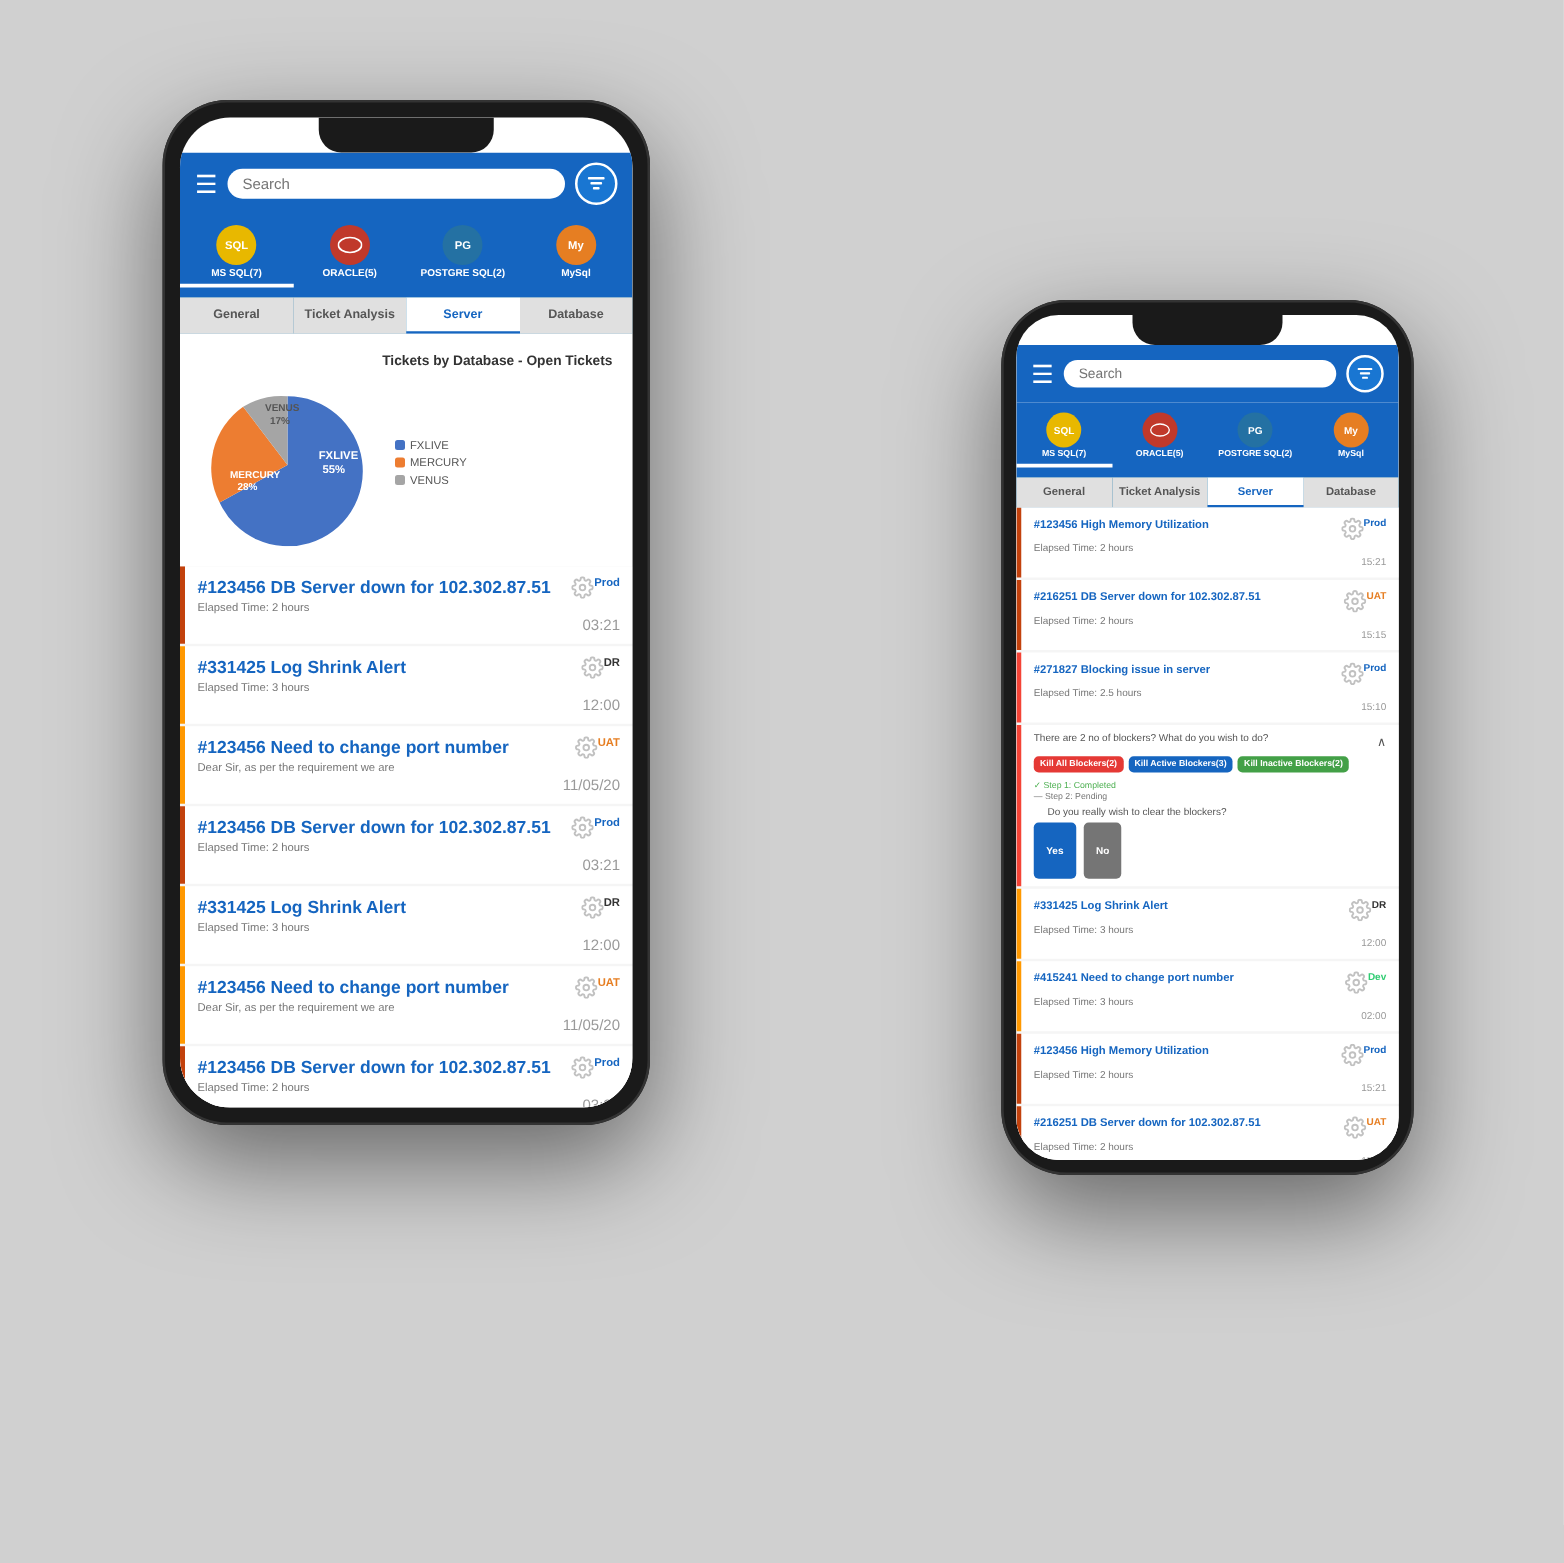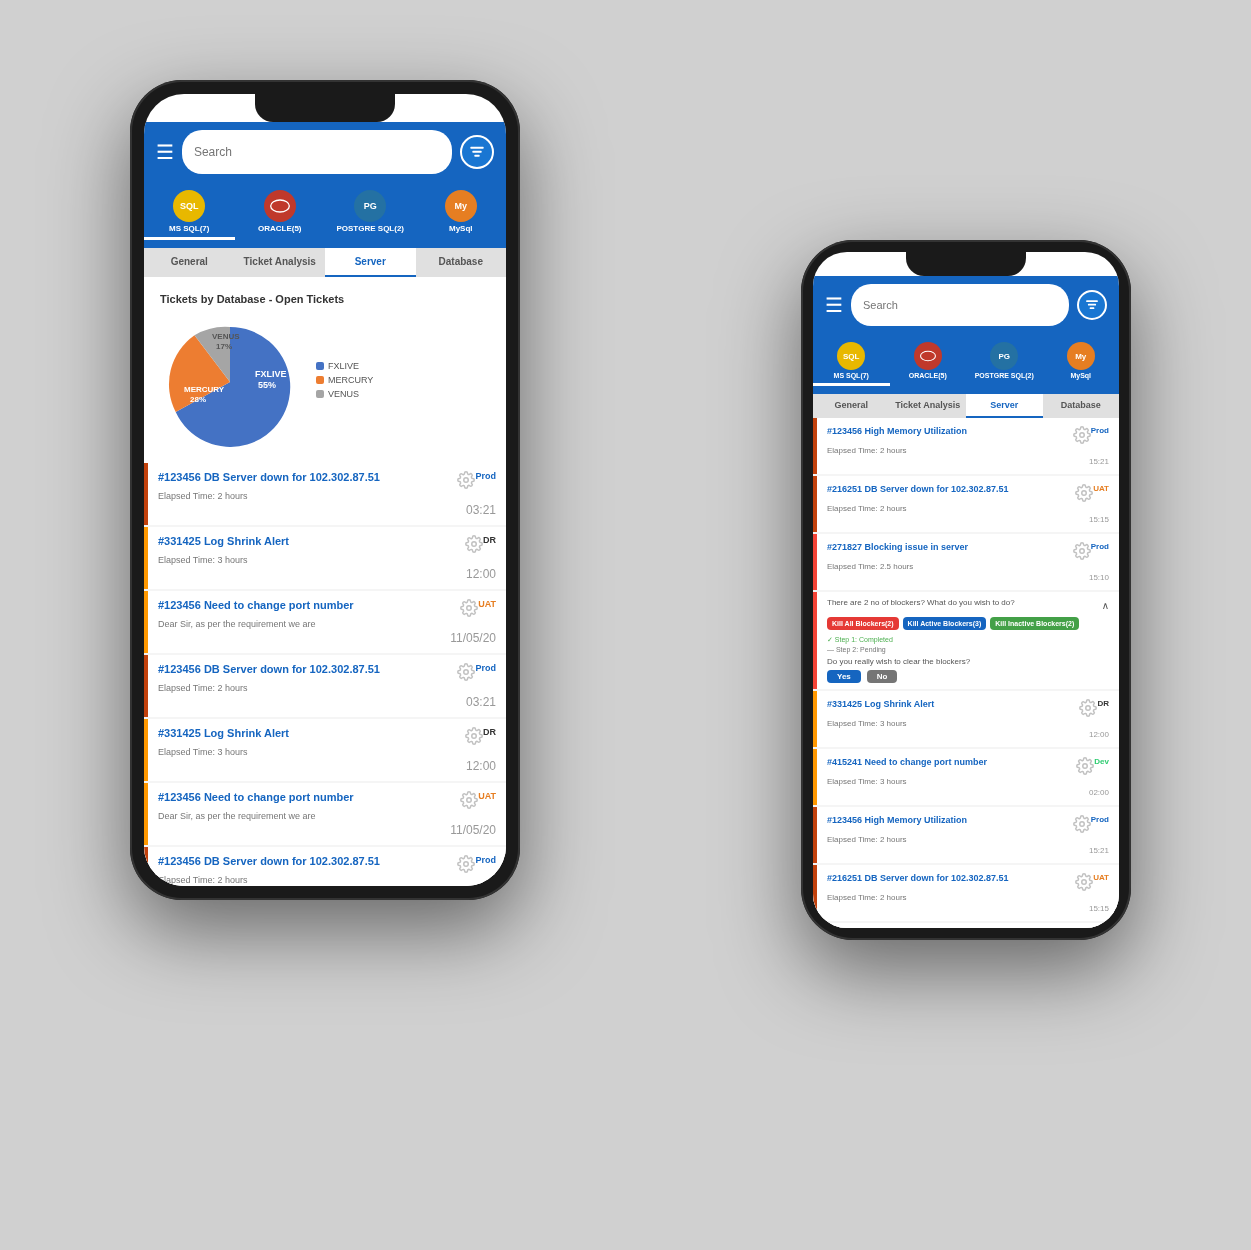--- a/index.html
+++ b/index.html
@@ -84,21 +84,21 @@
     .hamburger-icon {
       color: white;
       font-size: 20px;
       cursor: pointer;
       flex-shrink: 0;
     }
     .search-bar {
       flex: 1;
       background: white;
       border-radius: 20px;
-      padding: 15px 12px;
+      padding: 5px 12px;
       font-size: 12px;
       color: #999;
       border: none;
       outline: none;
     }
     .filter-btn {
       background: #1976D2;
       border: 2px solid white;
       border-radius: 50%;
       width: 34px;
@@ -174,21 +174,21 @@
       border-bottom: 2px solid #1565C0;
       font-weight: 700;
     }
 
     
     .chart-area {
       padding: 16px;
       background: white;
     }
     .chart-title {
-      text-align: left;
+      text-align: right;
       font-size: 11px;
       font-weight: 600;
       color: #333;
       margin-bottom: 12px;
     }
     .chart-container {
       display: flex;
       align-items: center;
       gap: 16px;
     }
@@ -229,21 +229,21 @@
     }
     .ticket-item.orange-border { border-left-color: #FF9800; }
     .ticket-item.red-border { border-left-color: #F44336; }
     .ticket-header {
       display: flex;
       align-items: flex-start;
       justify-content: space-between;
       margin-bottom: 2px;
     }
     .ticket-title {
-      font-size: 11px;
+      font-size: 14px;
       font-weight: 700;
       color: #1565C0;
       flex: 1;
       padding-right: 4px;
     }
     .ticket-env {
       font-size: 9px;
       font-weight: 700;
       color: #333;
       flex-shrink: 0;
@@ -347,22 +347,22 @@
     }
     .phone-small .db-label { font-size: 7px; }
     .phone-small .cat-tab { font-size: 9px; padding: 6px 2px; }
     .phone-small .ticket-title { font-size: 9px; }
     .phone-small .ticket-elapsed { font-size: 8px; }
     .phone-small .ticket-env { font-size: 8px; }
     .phone-small .ticket-time { font-size: 8px; }
     .phone-small .blockers-question { font-size: 8px; }
     .phone-small .blocker-btn { font-size: 7px; padding: 3px 5px; }
     .phone-small .step-text { font-size: 7px; }
-    .phone-small .confirm-question { font-size: 8px; }
-    .phone-small .confirm-btn { font-size: 8px; padding: 2px 10px; }
+    .phone-small .confirm-question { font-size: 8px; margin-left: 11px; }
+    .phone-small .confirm-btn { font-size: 8px; padding: 18px 10px; }
     .phone-small .search-bar { font-size: 11px; }
     .phone-small .filter-btn { width: 30px; height: 30px; font-size: 13px; }
   </style>
 </head>
 <body>
 
 <div class="scene">
 
   <div class="phone phone-large">
     <div class="phone-screen">

